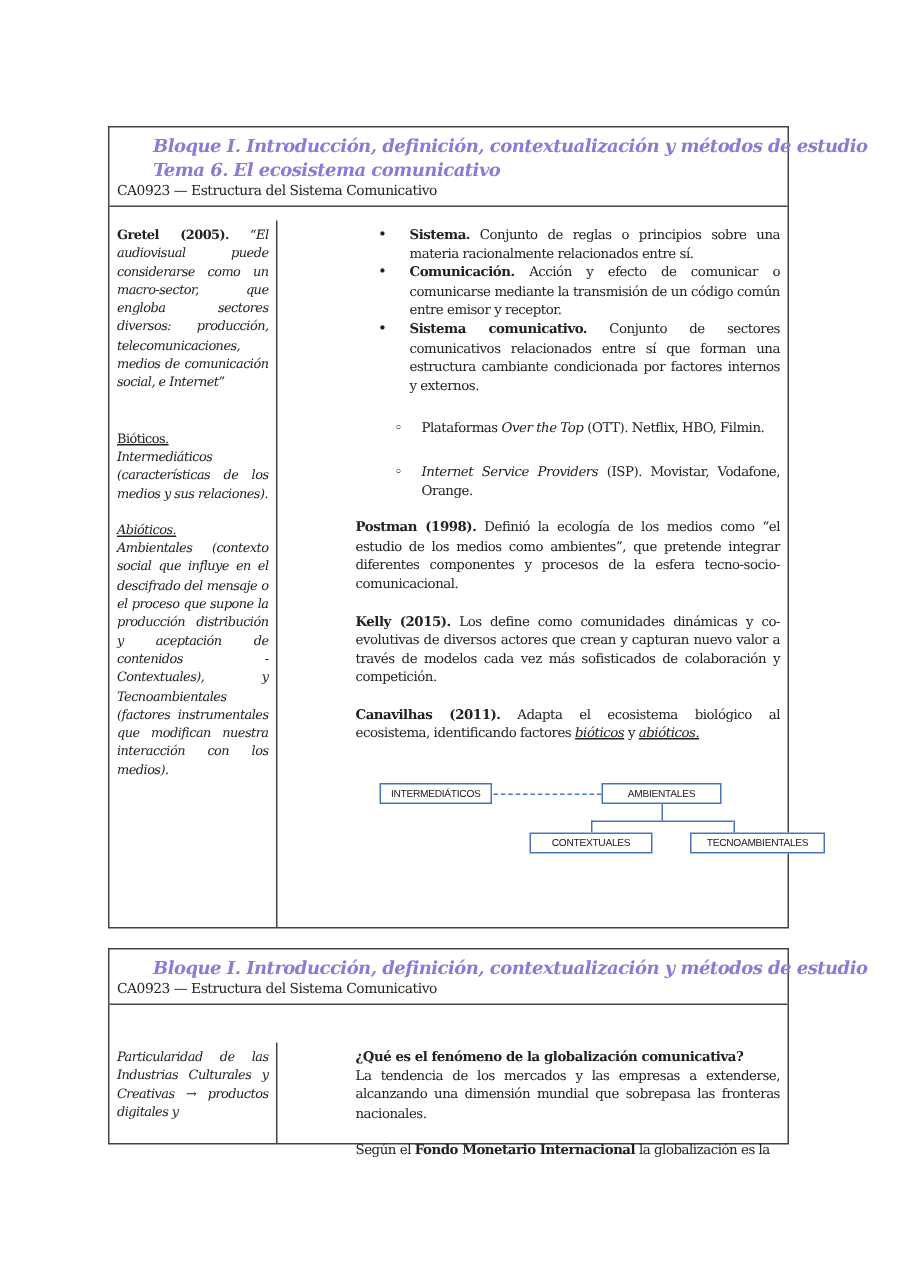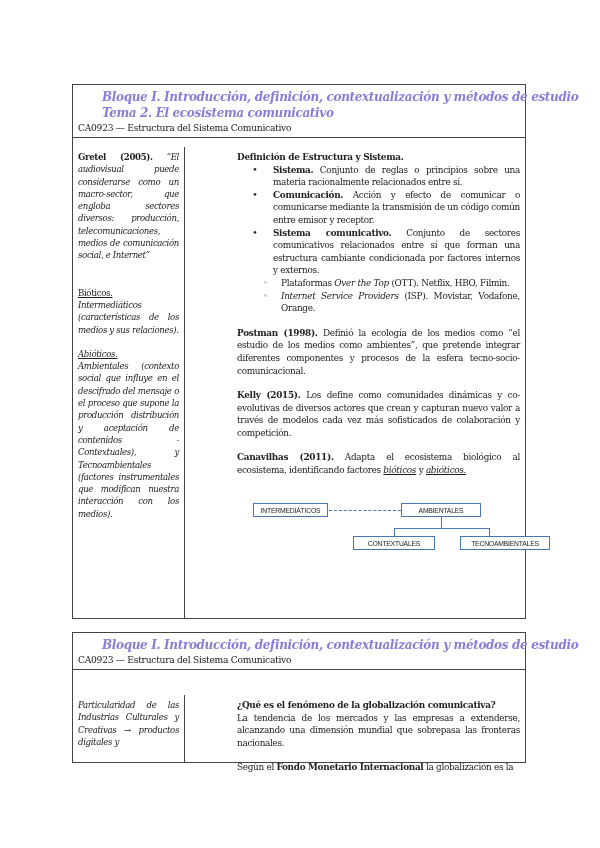--- a/index.html
+++ b/index.html
@@ -20,49 +20,48 @@
   .right { flex: 1; padding: 4px 5px 4px 4px; box-sizing: border-box; font-size: 8.9px; line-height: 12.6px;
            text-align: justify; letter-spacing: -0.3px; }
   .i { font-style: italic; }
   .b { font-weight: bold; }
   .u { text-decoration: underline; }
   p { margin: 0; }
   .gap { height: 12px; }
   ul { margin: 0; padding: 0; list-style: none; }
   ul.l1 > li { position: relative; padding-left: 36px; }
   ul.l1 > li::before { content: "\2022"; position: absolute; left: 15px; top: 0; font-size: 10px; }
-  ul.l2 > li { position: relative; padding-left: 44px; margin-left: 0; }
+  ul.l2 > li { position: relative; padding-left: 44px; margin-left: 0; margin-top: 16px; }
   ul.l2 > li::before { content: "\25E6"; position: absolute; left: 26px; top: 0; font-size: 9px; }
   .diagram { position: relative; height: 70px; margin-top: 10px; }
   .node { position: absolute; border: 1px solid #4a74b8; background: #fff; font-family: "Liberation Sans", sans-serif;
           font-size: 6.8px; color: #222; text-align: center; line-height: 13px; height: 14px; box-sizing: border-box; letter-spacing: -0.2px; }
   .ln { position: absolute; background: #4a74b8; }
   .dash { position: absolute; border-top: 1px dashed #4a74b8; height: 0; }
 </style>
 </head>
 <body>
 
 <div class="box" id="box1">
   <div class="hdr">
     <div class="t">Bloque I. Introducción, definición, contextualización y métodos de estudio</div>
-    <div class="t">Tema 2. El ecosistema comunicativo</div>
+    <div class="t">Tema 6. El ecosistema comunicativo</div>
     <div class="c">CA0923 — Estructura del Sistema Comunicativo</div>
   </div>
   <div class="row">
     <div class="left">
       <p><span class="b">Gretel (2005).</span> <span class="i">“El audiovisual puede considerarse como un macro-sector, que engloba sectores diversos: producción, telecomunicaciones, medios de comunicación social, e Internet”</span></p>
       <div class="gap" style="height:25px"></div>
       <p class="u">Bióticos.</p>
       <p class="i">Intermediáticos (características de los medios y sus relaciones).</p>
       <div class="gap"></div>
       <p class="u i">Abióticos.</p>
       <p class="i">Ambientales (contexto social que influye en el descifrado del mensaje o el proceso que supone la producción distribución y aceptación de contenidos - Contextuales), y Tecnoambientales (factores instrumentales que modifican nuestra interacción con los medios).</p>
     </div>
     <div class="right">
-      <p class="b">Definición de Estructura y Sistema.</p>
       <ul class="l1">
         <li><span class="b">Sistema.</span><span> Conjunto de reglas o principios sobre una materia racionalmente relacionados entre sí.</span></li>
         <li><span class="b">Comunicación.</span><span> Acción y efecto de comunicar o comunicarse mediante la transmisión de un código común entre emisor y receptor.</span></li>
         <li><span class="b">Sistema comunicativo.</span><span> Conjunto de sectores comunicativos relacionados entre sí que forman una estructura cambiante condicionada por factores internos y externos.</span>
           <ul class="l2" style="margin-left:-36px">
             <li><span>Plataformas </span><span class="i">Over the Top</span><span> (OTT). Netflix, HBO, Filmin.</span></li>
             <li><span class="i">Internet Service Providers</span><span> (ISP). Movistar, Vodafone, Orange.</span></li>
           </ul>
         </li>
       </ul>

